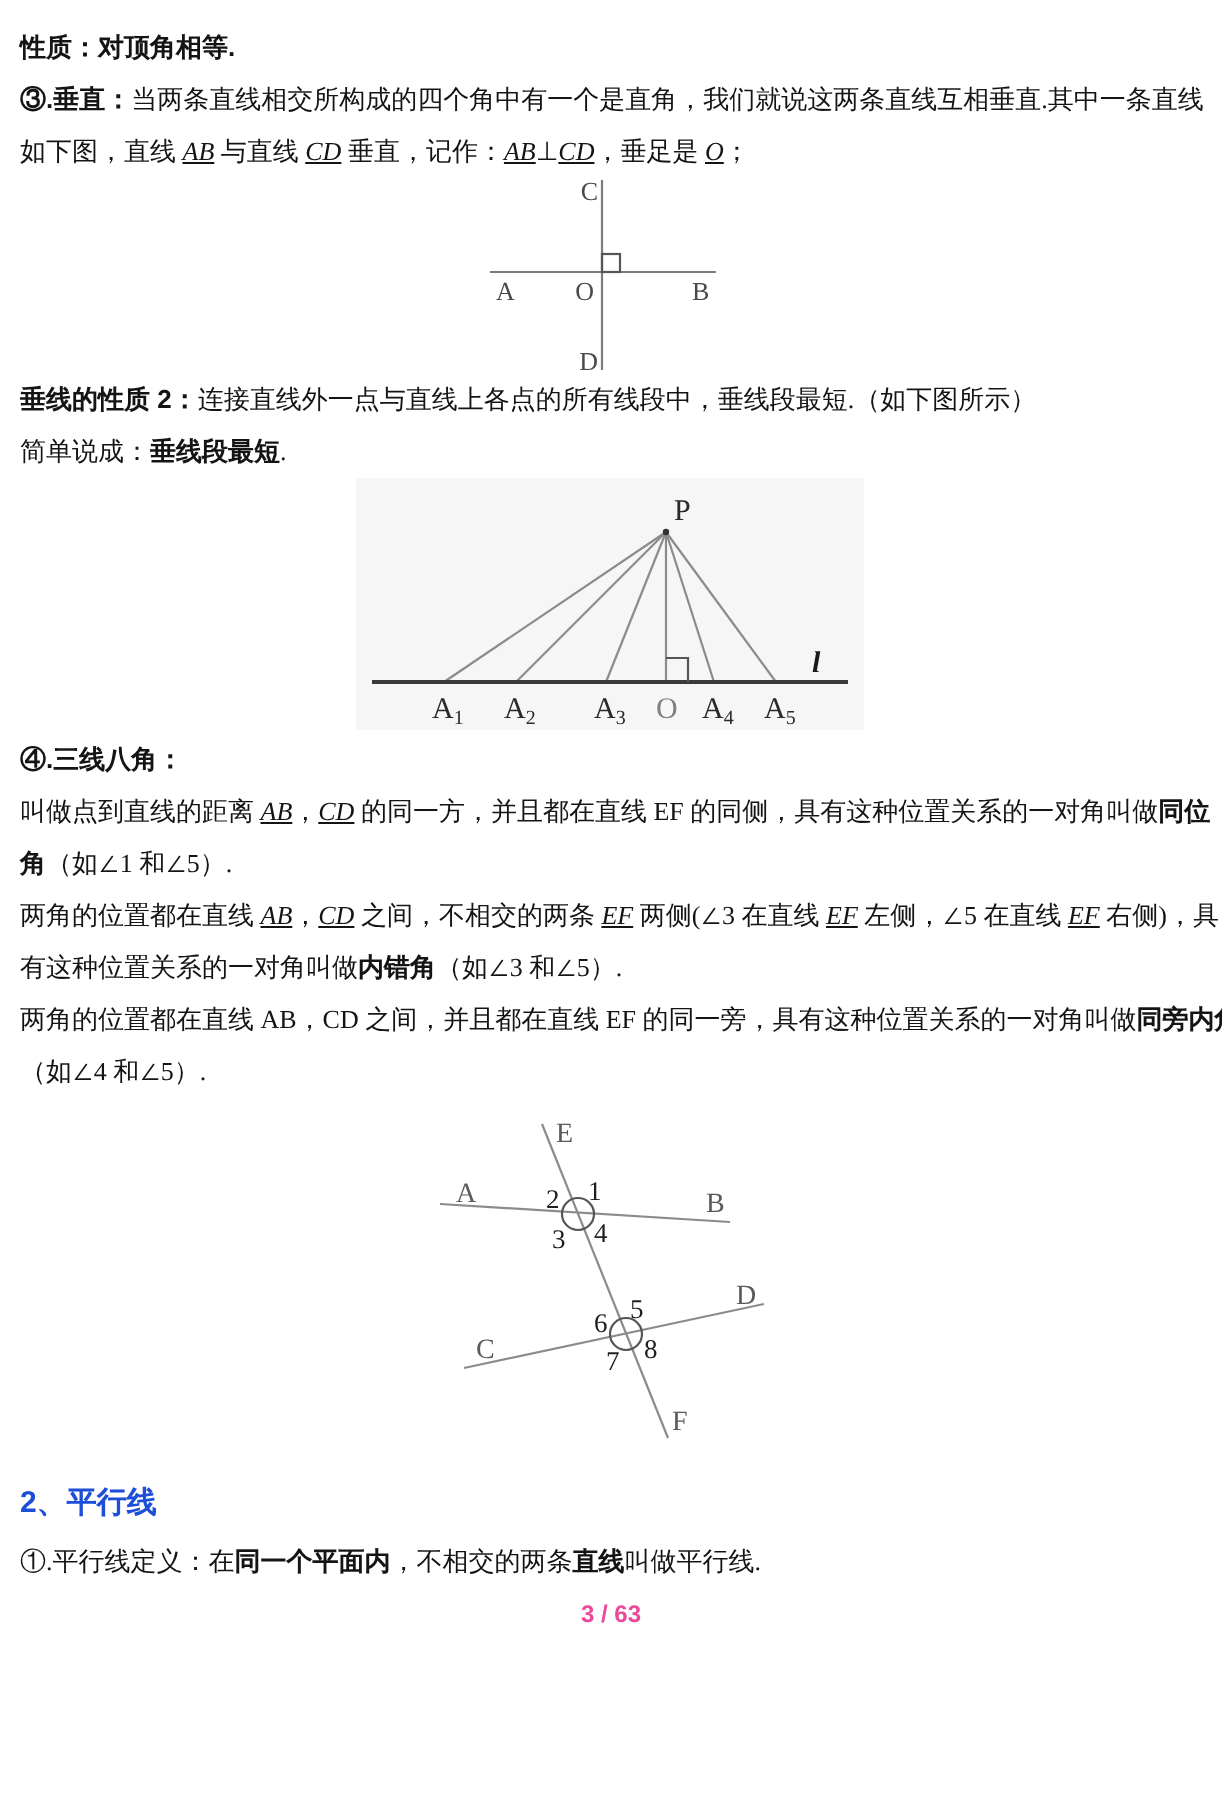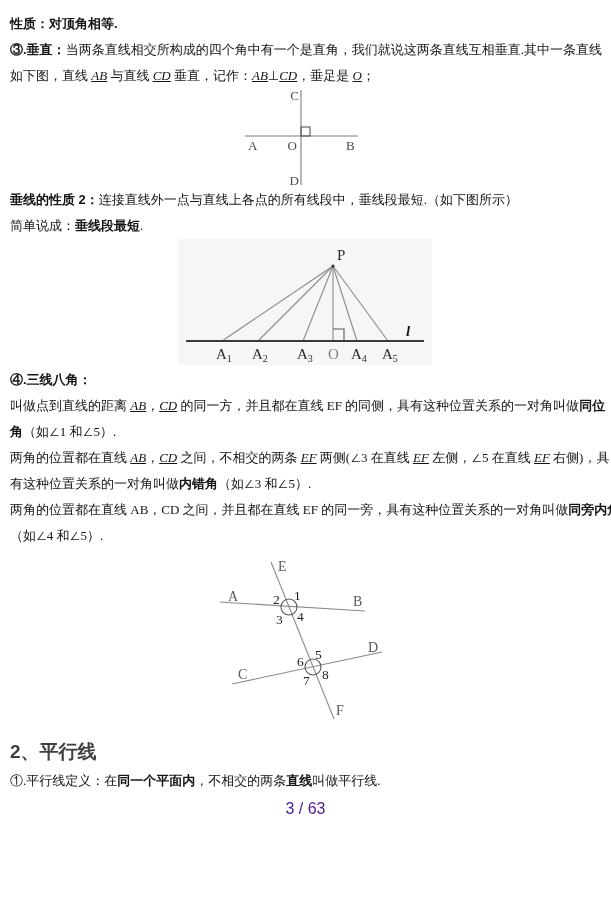--- a/index.html
+++ b/index.html
@@ -34,31 +34,31 @@
   .plabel{font-family:"Liberation Serif", serif;font-size:15px;fill:#2a2a2a;}
   .olabel{fill:#808080;}
   .sub{font-size:10px;}
   .llabel{font-family:"Liberation Serif", serif;font-size:15px;font-weight:bold;font-style:italic;fill:#1a1a1a;}
   .alabel{font-family:"Liberation Serif", serif;font-size:14px;fill:#5a5a5a;}
   .nlabel{font-family:"Liberation Serif", serif;font-size:13.5px;fill:#1f1f1f;}
   .heading{
     margin:2px 0 0 0;
     font-family:"Liberation Sans", sans-serif;
     font-weight:bold;
-    font-size:19px;
+    font-size:15px;
     line-height:32px;
-    color:#404040;
+    color:#1d4ed8;
   }
   .footer{
     margin-top:6px;
     text-align:center;
     font-family:"Liberation Sans", sans-serif;
-    font-weight:normal;
-    font-size:16px;
-    color:#4c1d95;
+    font-weight:bold;
+    font-size:12px;
+    color:#ec4899;
   }
 </style>
 </head>
 <body>
 
 <div class="page">
 
   <div class="tgroup">
       <div class="tline"><span class="b">性质：对顶角相等.</span></div>
       <div class="tline"><span class="b">③.垂直：</span><span>当两条直线相交所构成的四个角中有一个是直角，我们就说这两条直线互相垂直.其中一条直线</span></div>

